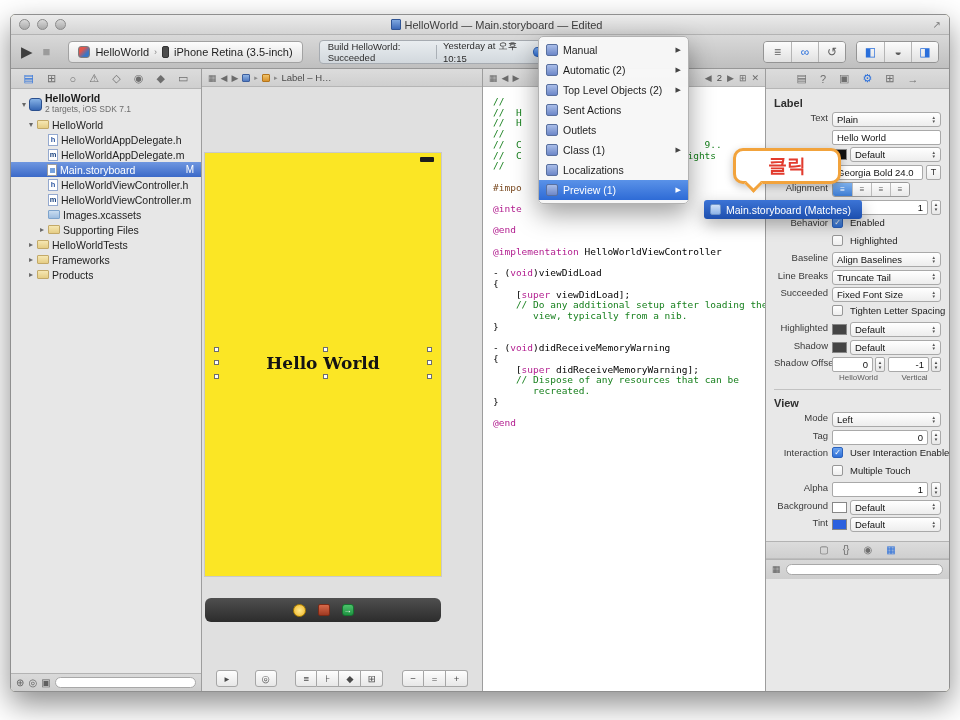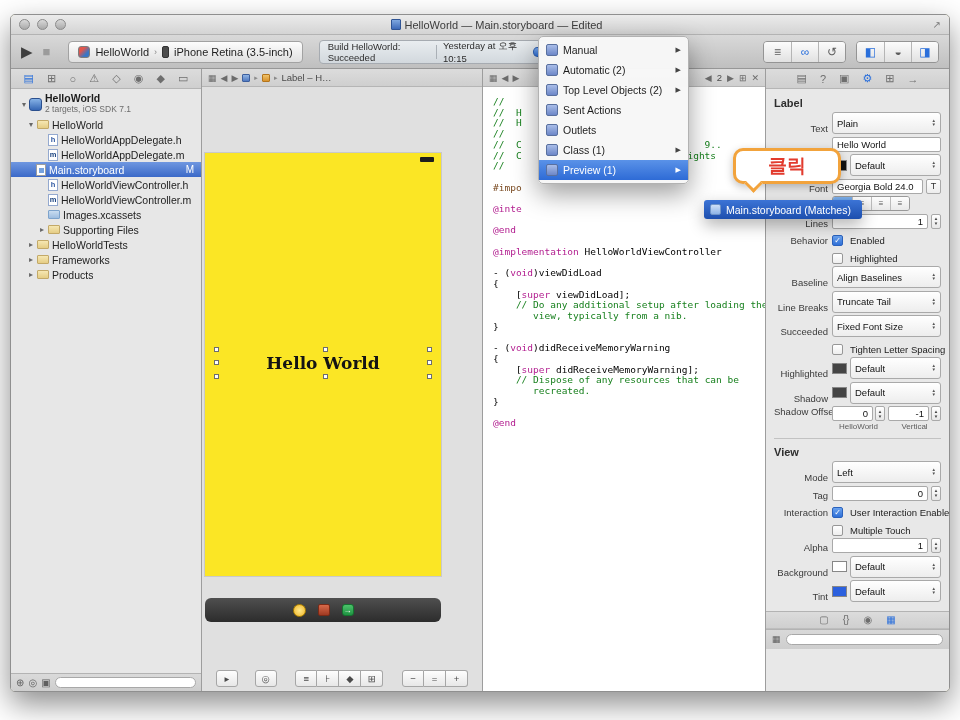--- a/index.html
+++ b/index.html
@@ -108,25 +108,25 @@
   .cmt { color:#18801e; } .kw { color:#b21d8f; } .pre { color:#7a4a21; } .pl { color:#000;margin-top:26px; }
 
   
   .utilities { flex:1; display:flex; flex-direction:column; background:#e8e8e8; min-width:0; }
   .insp-tabs { height:20px; flex:none; background:linear-gradient(#dcdcdc,#cfcfcf); border-bottom:1px solid #b5b5b5;
                display:flex; align-items:center; justify-content:center; gap:13px; font-size:11px; color:#6e6e6e; }
   .itab.active { color:#2a6fdb; }
   .insp-body { flex:none; padding:4px 8px 6px; }
   .isec-h { font-size:11px; font-weight:bold; color:#2e2e2e; margin:4px 0 3px; }
   .isec + .isec { border-top:1px solid #c2c2c2; margin-top:7px; padding-top:3px; }
-  .irow { display:flex; align-items:flex-end; margin:2.5px 0; min-height:15px; }
+  .irow { display:flex; align-items:flex-start; margin:2.5px 0; min-height:15px; }
   .ilab { width:58px; flex:none; text-align:right; font-size:9.5px; color:#3a3a3a; padding-right:4px; white-space:nowrap; }
   .ictl { flex:1; display:flex; align-items:center; gap:3px; min-width:0; }
   .popup { flex:1; height:15px; background:linear-gradient(#fff,#ededed); border:1px solid #a9a9a9; border-radius:3px;
-           display:flex; align-items:center; font-size:9.5px; padding:10px 4px; color:#111; min-width:0; }
+           display:flex; align-items:center; font-size:9.5px; padding:0 4px; color:#111; min-width:0; }
   .popup .ptxt { white-space:nowrap; overflow:hidden; }
   .parr { margin-left:auto; display:flex; flex-direction:column; font-size:4.5px; line-height:4px; color:#555; padding-left:3px; }
   .tfield { flex:1; height:15px; background:#fff; border:1px solid #a9a9a9; border-radius:2px; font-size:9.5px;
             display:flex; align-items:center; padding:0 4px; color:#111; min-width:0; }
   .tfield.num { justify-content:flex-end; }
   .swatch { width:15px; height:11px; border:1px solid #878787; flex:none; }
   .tbox { width:15px; height:15px; flex:none; border:1px solid #a9a9a9; border-radius:2px; background:linear-gradient(#fff,#ededed);
           font-size:9px; color:#333; display:flex; align-items:center; justify-content:center; }
   .stepper { width:10px; height:15px; flex:none; border:1px solid #a9a9a9; border-radius:2px; background:linear-gradient(#fff,#e7e7e7);
              display:flex; flex-direction:column; align-items:center; justify-content:center; font-size:4.5px; line-height:5px; color:#444; }
@@ -245,21 +245,21 @@
           <div class="tree-row" style="padding-left: 26px;">
             <span class="disc"></span>
             <span class="fic fic-h">h</span>
             <span class="tlab">HelloWorldAppDelegate.h</span>
           </div>
           <div class="tree-row" style="padding-left: 26px;">
             <span class="disc"></span>
             <span class="fic fic-m">m</span>
             <span class="tlab">HelloWorldAppDelegate.m</span>
           </div>
-          <div class="tree-row selected" style="padding-left: 14px;">
+          <div class="tree-row selected" style="padding-left: 25px;">
             <span class="disc"></span>
             <span class="fic fic-storyboard"></span>
             <span class="tlab">Main.storyboard</span>
             <span class="mbadge">M</span>
           </div>
           <div class="tree-row" style="padding-left: 26px;">
             <span class="disc"></span>
             <span class="fic fic-h">h</span>
             <span class="tlab">HelloWorldViewController.h</span>
           </div>
@@ -665,20 +665,24 @@
     </div>
     <div class="mi">
       <span class="mic"></span>
       <span>Outlets</span>
     </div>
     <div class="mi">
       <span class="mic"></span>
       <span>Class (1)</span>
       <span class="marrow">▶</span>
     </div>
+    <div class="mi">
+      <span class="mic"></span>
+      <span>Localizations</span>
+    </div>
     <div class="mi sel">
       <span class="mic"></span>
       <span>Preview (1)</span>
       <span class="marrow">▶</span>
     </div>
   </div>
 
 <div class="submenu-item">
   <span class="smic"></span>
   <span>Main.storyboard (Matches)</span>

